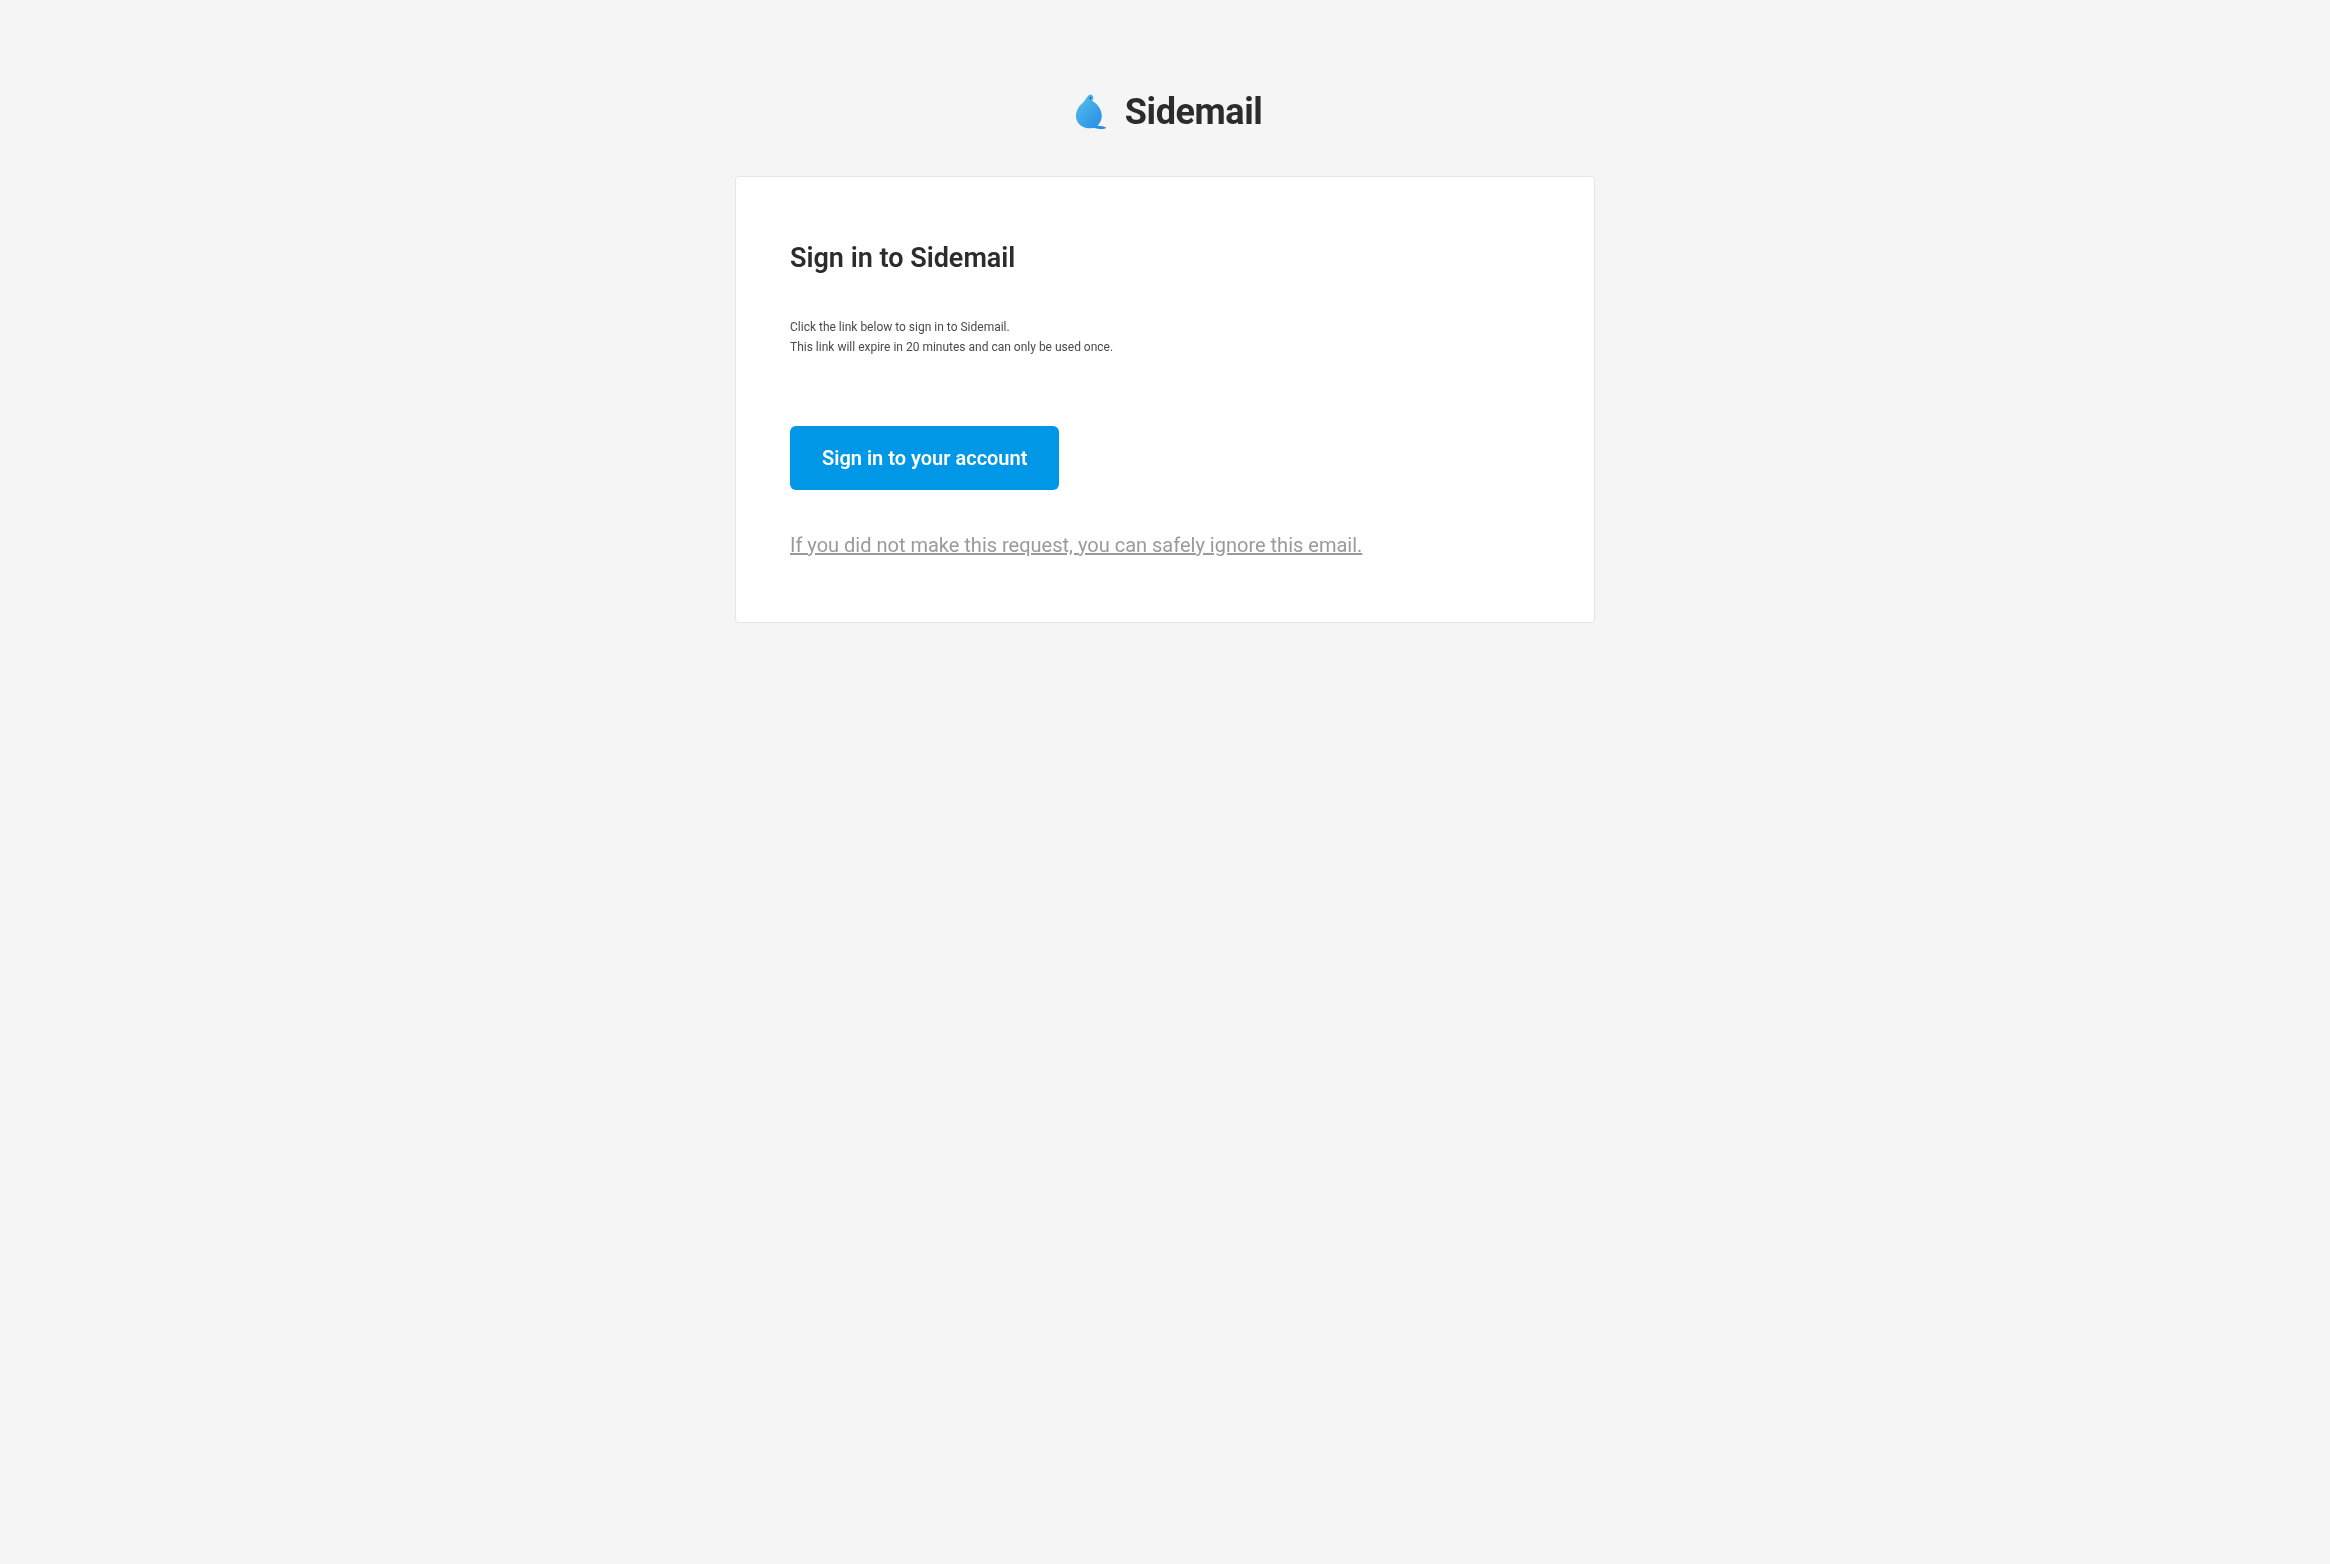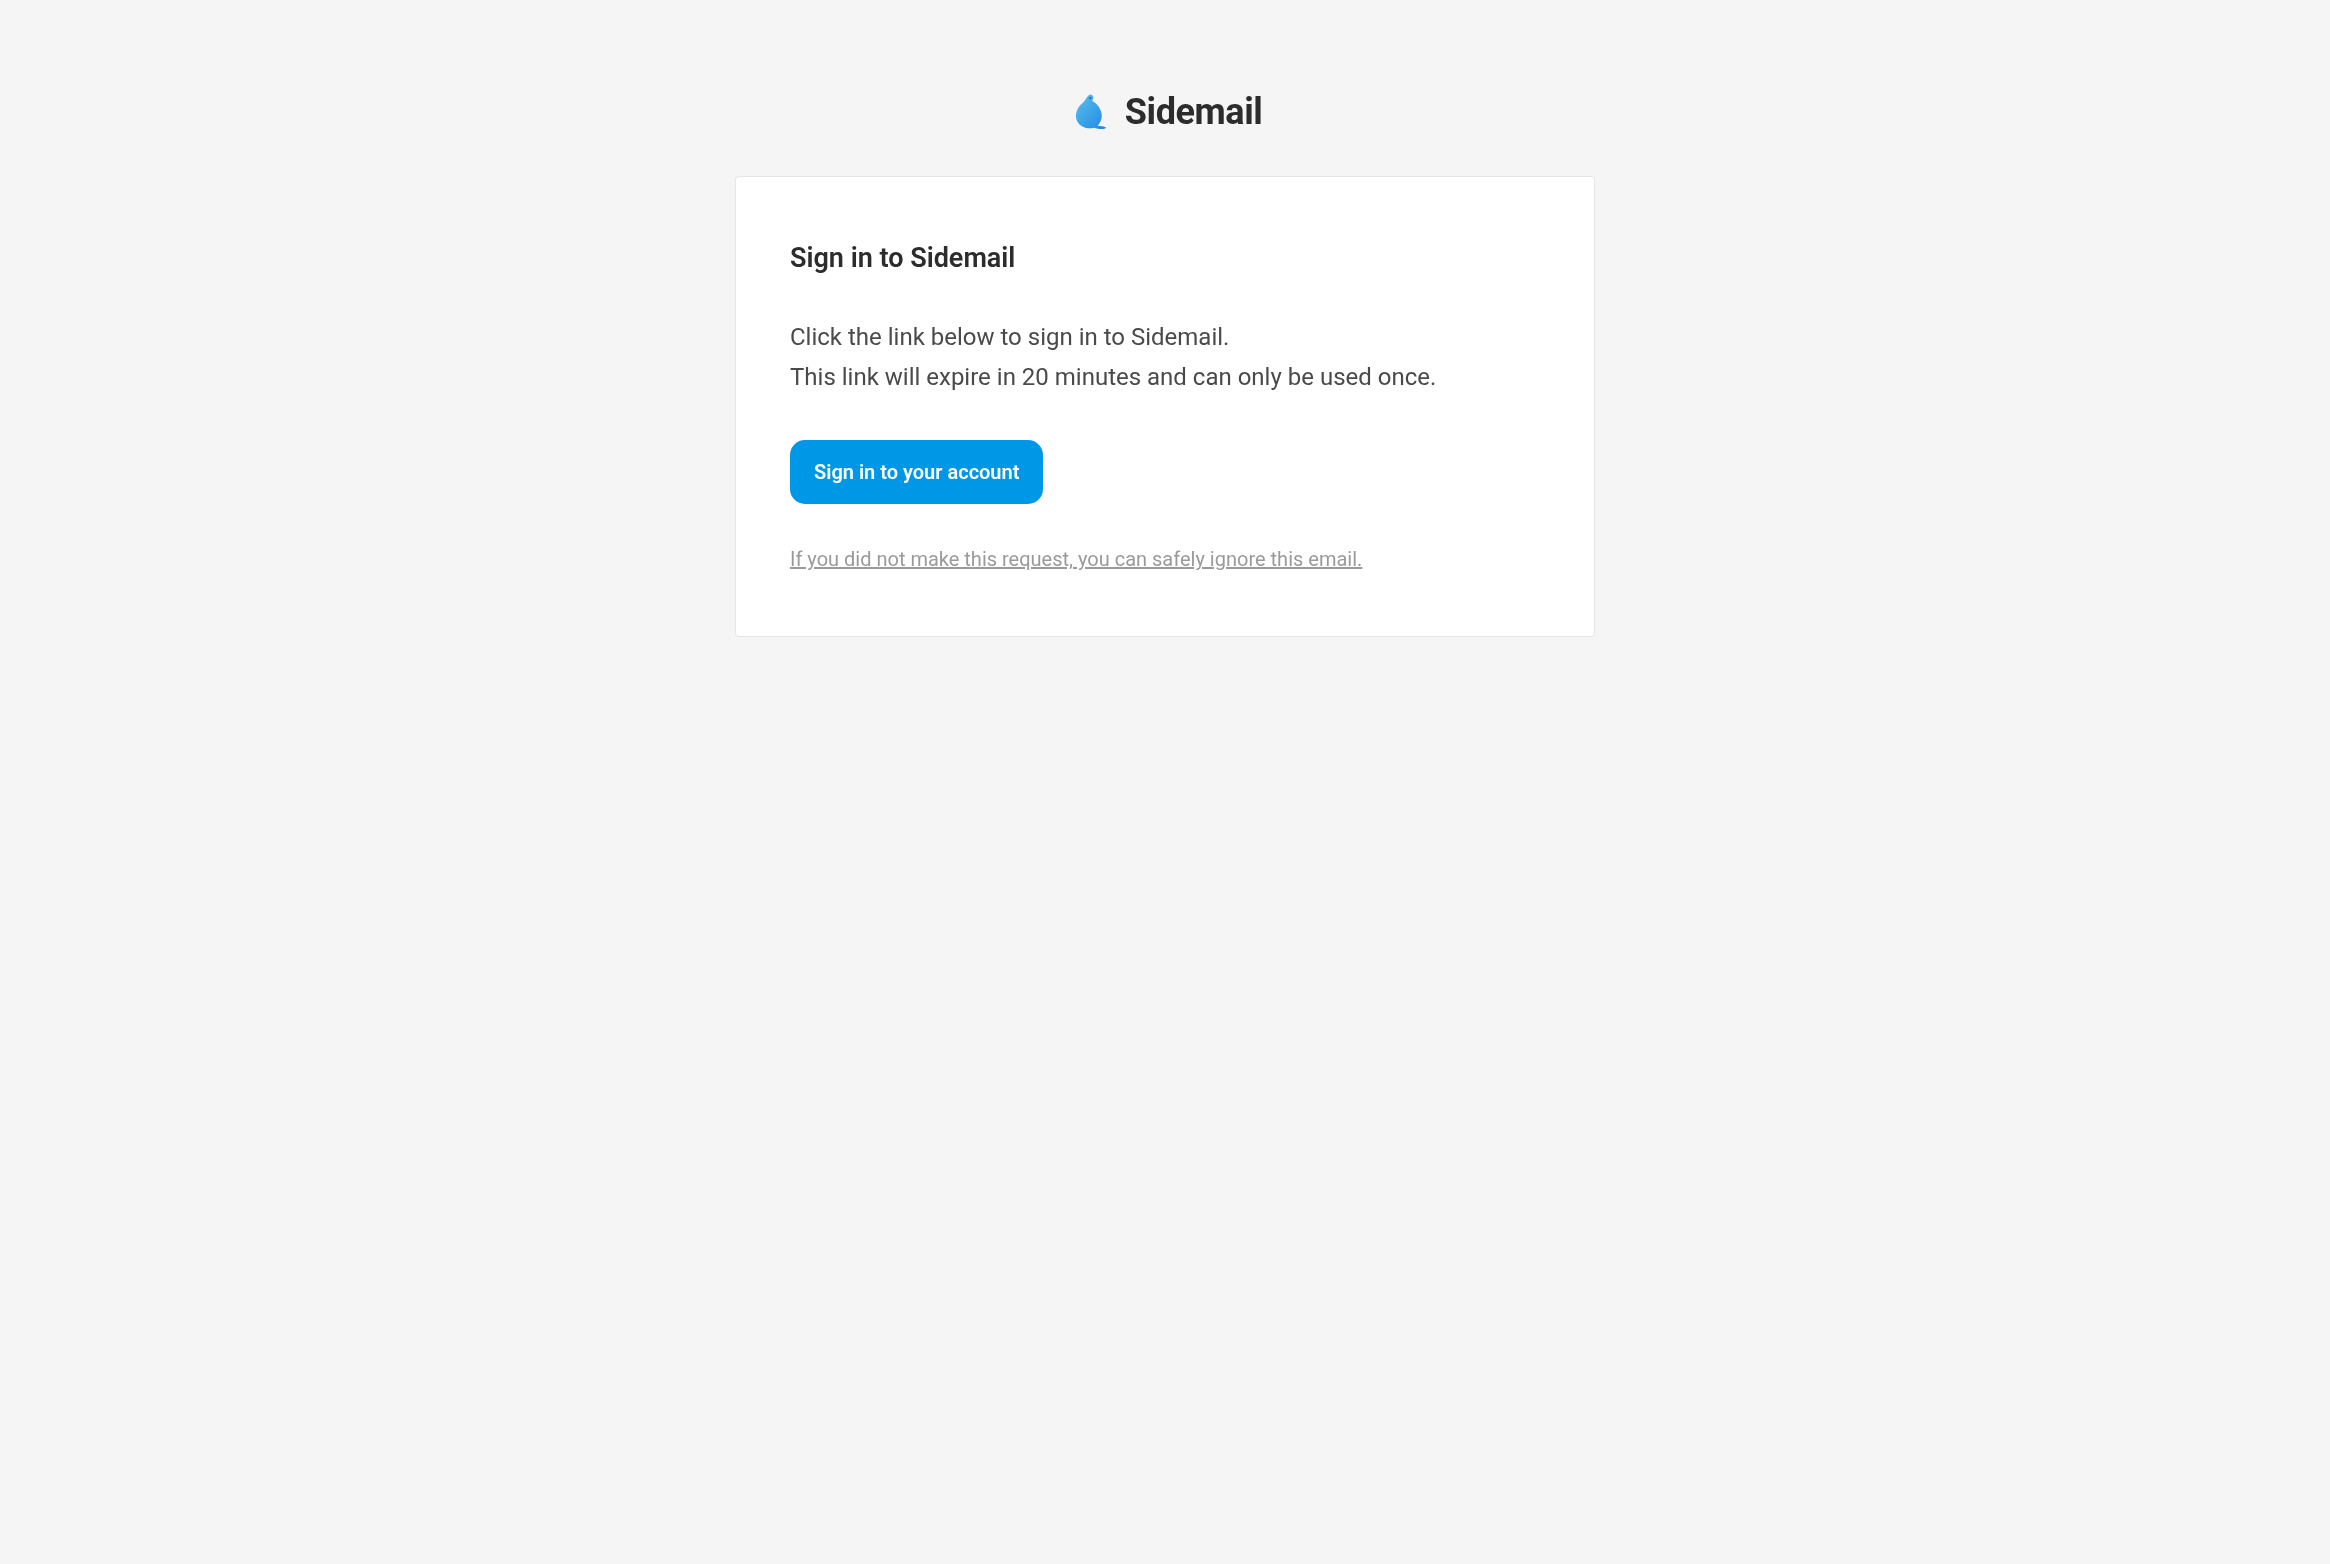--- a/index.html
+++ b/index.html
@@ -45,34 +45,34 @@
       border-radius: 3.6px;
       padding: 65px 54px 65px 54px;
     }
     .card-title {
       font-size: 27px;
       font-weight: 600;
       color: #2c2c2c;
       margin-bottom: 44px;
     }
     .body-text {
-      font-size: 24px;
+      font-size: 12px;
       line-height: 1.65;
       color: #4a4a4a;
-      margin-bottom: 43px;
+      margin-bottom: 68px;
     }
     .cta-button {
       display: inline-block;
       background-color: #0097e6;
       color: #ffffff;
       font-size: 20px;
       font-weight: 600;
-      padding: 20px 24px;
+      padding: 20px 32px;
       border: none;
-      border-radius: 15px;
+      border-radius: 6px;
       cursor: pointer;
       text-decoration: none;
       margin-bottom: 43px;
     }
     .footer-text {
       font-size: 20px;
       color: #9a9a9a;
       text-decoration: underline;
     }
   </style>

